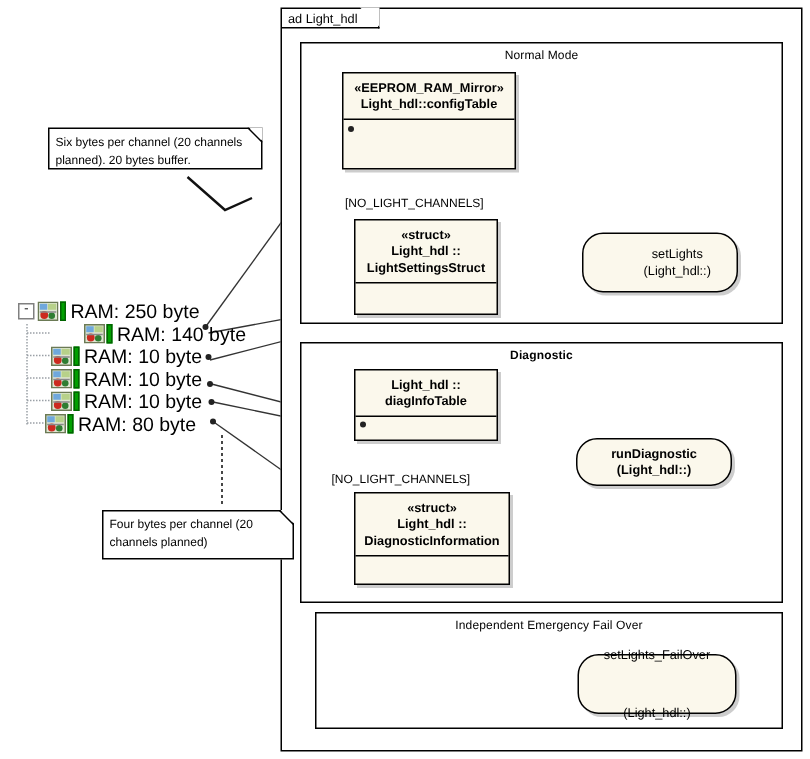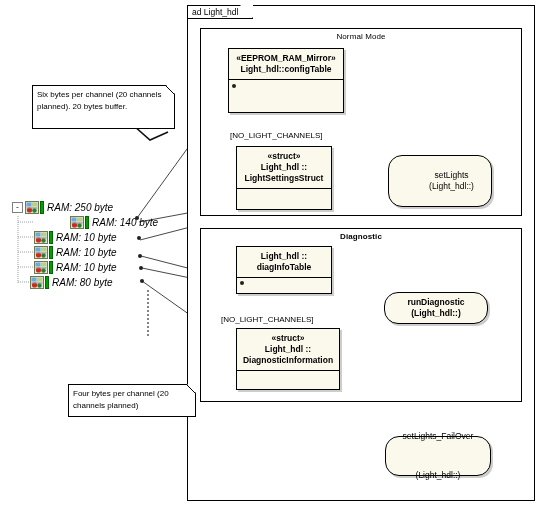--- a/index.html
+++ b/index.html
@@ -182,23 +182,22 @@
   .bar {
     width: 4px;
     height: 13px;
     background: #00A000;
     border: 1px solid #006400;
     box-sizing: border-box;
     margin-right: 3px;
     flex: 0 0 auto;
   }
   .tree-label {
-    font-size: 10px;
+    font-size: 13px;
     line-height: 12px;
-    font-style: italic;
   }
   .dot {
     position: absolute;
     width: 4px; height: 4px;
     border-radius: 50%;
     background: #222;
   }
 </style>
 </head>
 <body>
@@ -293,21 +292,21 @@
 
   <div class="objbox" style="left:236px; top:146px; width:96px; height:64px;">
     <div class="hdr">
       <span class="stereo">«struct»</span>
       <span class="stereo">Light_hdl ::</span>
       <span>LightSettingsStruct</span>
     </div>
     <div class="body"></div>
   </div>
 
-  <div class="action" style="left:388px; top:155px; width:104px; height:52px;padding-left:23px;">
+  <div class="action" style="left:388px; top:155px; width:104px; height:40px;padding-left:23px;">
     <span>setLights</span>
     <span>(Light_hdl::)</span>
   </div>
 
   <div class="partition" style="left:200px; top:228px; width:322px; height:174px;font-weight:bold;">
     <div class="partition-title">Diagnostic</div>
   </div>
 
   <div class="objbox" style="left:236px; top:246px; width:96px; height:48px;">
     <div class="hdr">
@@ -328,36 +327,39 @@
       <span>DiagnosticInformation</span>
     </div>
     <div class="body"></div>
   </div>
 
   <div class="action" style="left:384px; top:292px; width:104px; height:32px;font-weight:bold;">
     <span>runDiagnostic</span>
     <span>(Light_hdl::)</span>
   </div>
 
+  <div class="partition" style="left:210px; top:408px; width:312px; height:78px;">
+    <div class="partition-title">Independent Emergency Fail Over</div>
+  </div>
 
   <div class="action" style="left:385px; top:436px; width:106px; height:40px;gap:28px;">
     <span>setLights_FailOver</span>
     <span>(Light_hdl::)</span>
   </div>
 
-  <div class="note" style="left:32px; top:85px; width:143px; height:44px;">
+  <div class="note" style="left:32px; top:85px; width:143px; height:28px;">
     <span>Six bytes per channel (20 channels planned). 20 bytes buffer.</span>
     <span class="note-fold"></span>
     <svg class="note-fold-line" viewBox="0 0 10 10">
       <path d="M0,0 L10,10" stroke="#000" stroke-width="1" fill="none"></path>
       <path d="M0,0 L0,10 L10,10" stroke="none" fill="none"></path>
     </svg>
   </div>
 
-  <div class="note" style="left:68px; top:340px; width:128px; height:33px;margin-top:44px;">
+  <div class="note" style="left:68px; top:340px; width:128px; height:33px;">
     <span>Four bytes per channel (20 channels planned)</span>
     <span class="note-fold"></span>
     <svg class="note-fold-line" viewBox="0 0 10 10">
       <path d="M0,0 L10,10" stroke="#000" stroke-width="1" fill="none"></path>
     </svg>
   </div>
 
   <div class="tree" style="left:4px; top:200px; width:150px; height:95px;">
 
     <svg style="position:absolute; left:0; top:0; width:150px; height:95px;" viewBox="0 0 150 95">
@@ -374,21 +376,21 @@
           <rect x="7" y="1.5" width="5.5" height="4" fill="#b7d18a"></rect>
           <circle cx="4.5" cy="9" r="2.6" fill="#cc2a1f"></circle>
           <circle cx="9.5" cy="9.5" r="2.2" fill="#2f7d32"></circle>
           <rect x="1.5" y="6.5" width="11" height="1" fill="#8a8a8a"></rect>
         </svg>
       </span>
       <span class="bar"></span>
       <span class="tree-label">RAM: 250 byte</span>
     </div>
 
-    <div class="tree-row" style="left:42px; top:15px;padding-left:24px;">
+    <div class="tree-row" style="left:28px; top:15px;padding-left:24px;">
       <span class="tree-icon">
         <svg viewBox="0 0 14 13" width="14" height="13">
           <rect x="0.5" y="0.5" width="13" height="12" fill="#dfe6d2" stroke="#6b7a55"></rect>
           <rect x="1.5" y="1.5" width="5" height="4" fill="#6fa8dc"></rect>
           <rect x="7" y="1.5" width="5.5" height="4" fill="#b7d18a"></rect>
           <circle cx="4.5" cy="9" r="2.6" fill="#cc2a1f"></circle>
           <circle cx="9.5" cy="9.5" r="2.2" fill="#2f7d32"></circle>
           <rect x="1.5" y="6.5" width="11" height="1" fill="#8a8a8a"></rect>
         </svg>
       </span>

